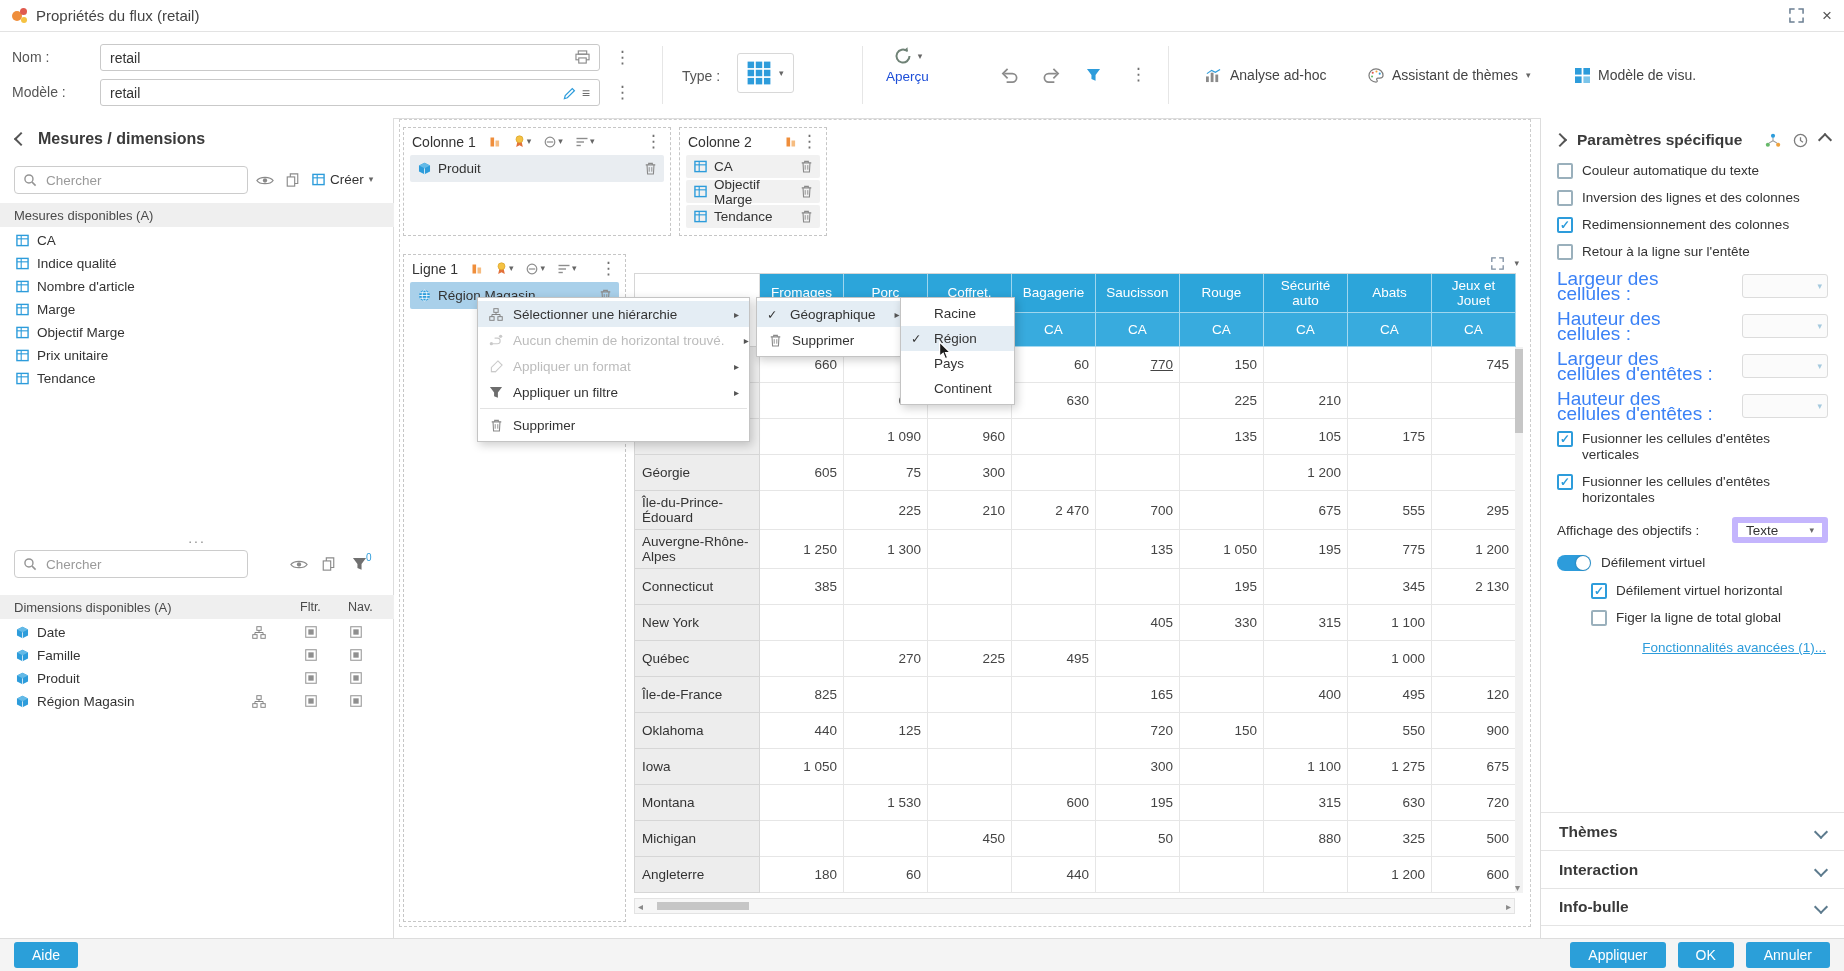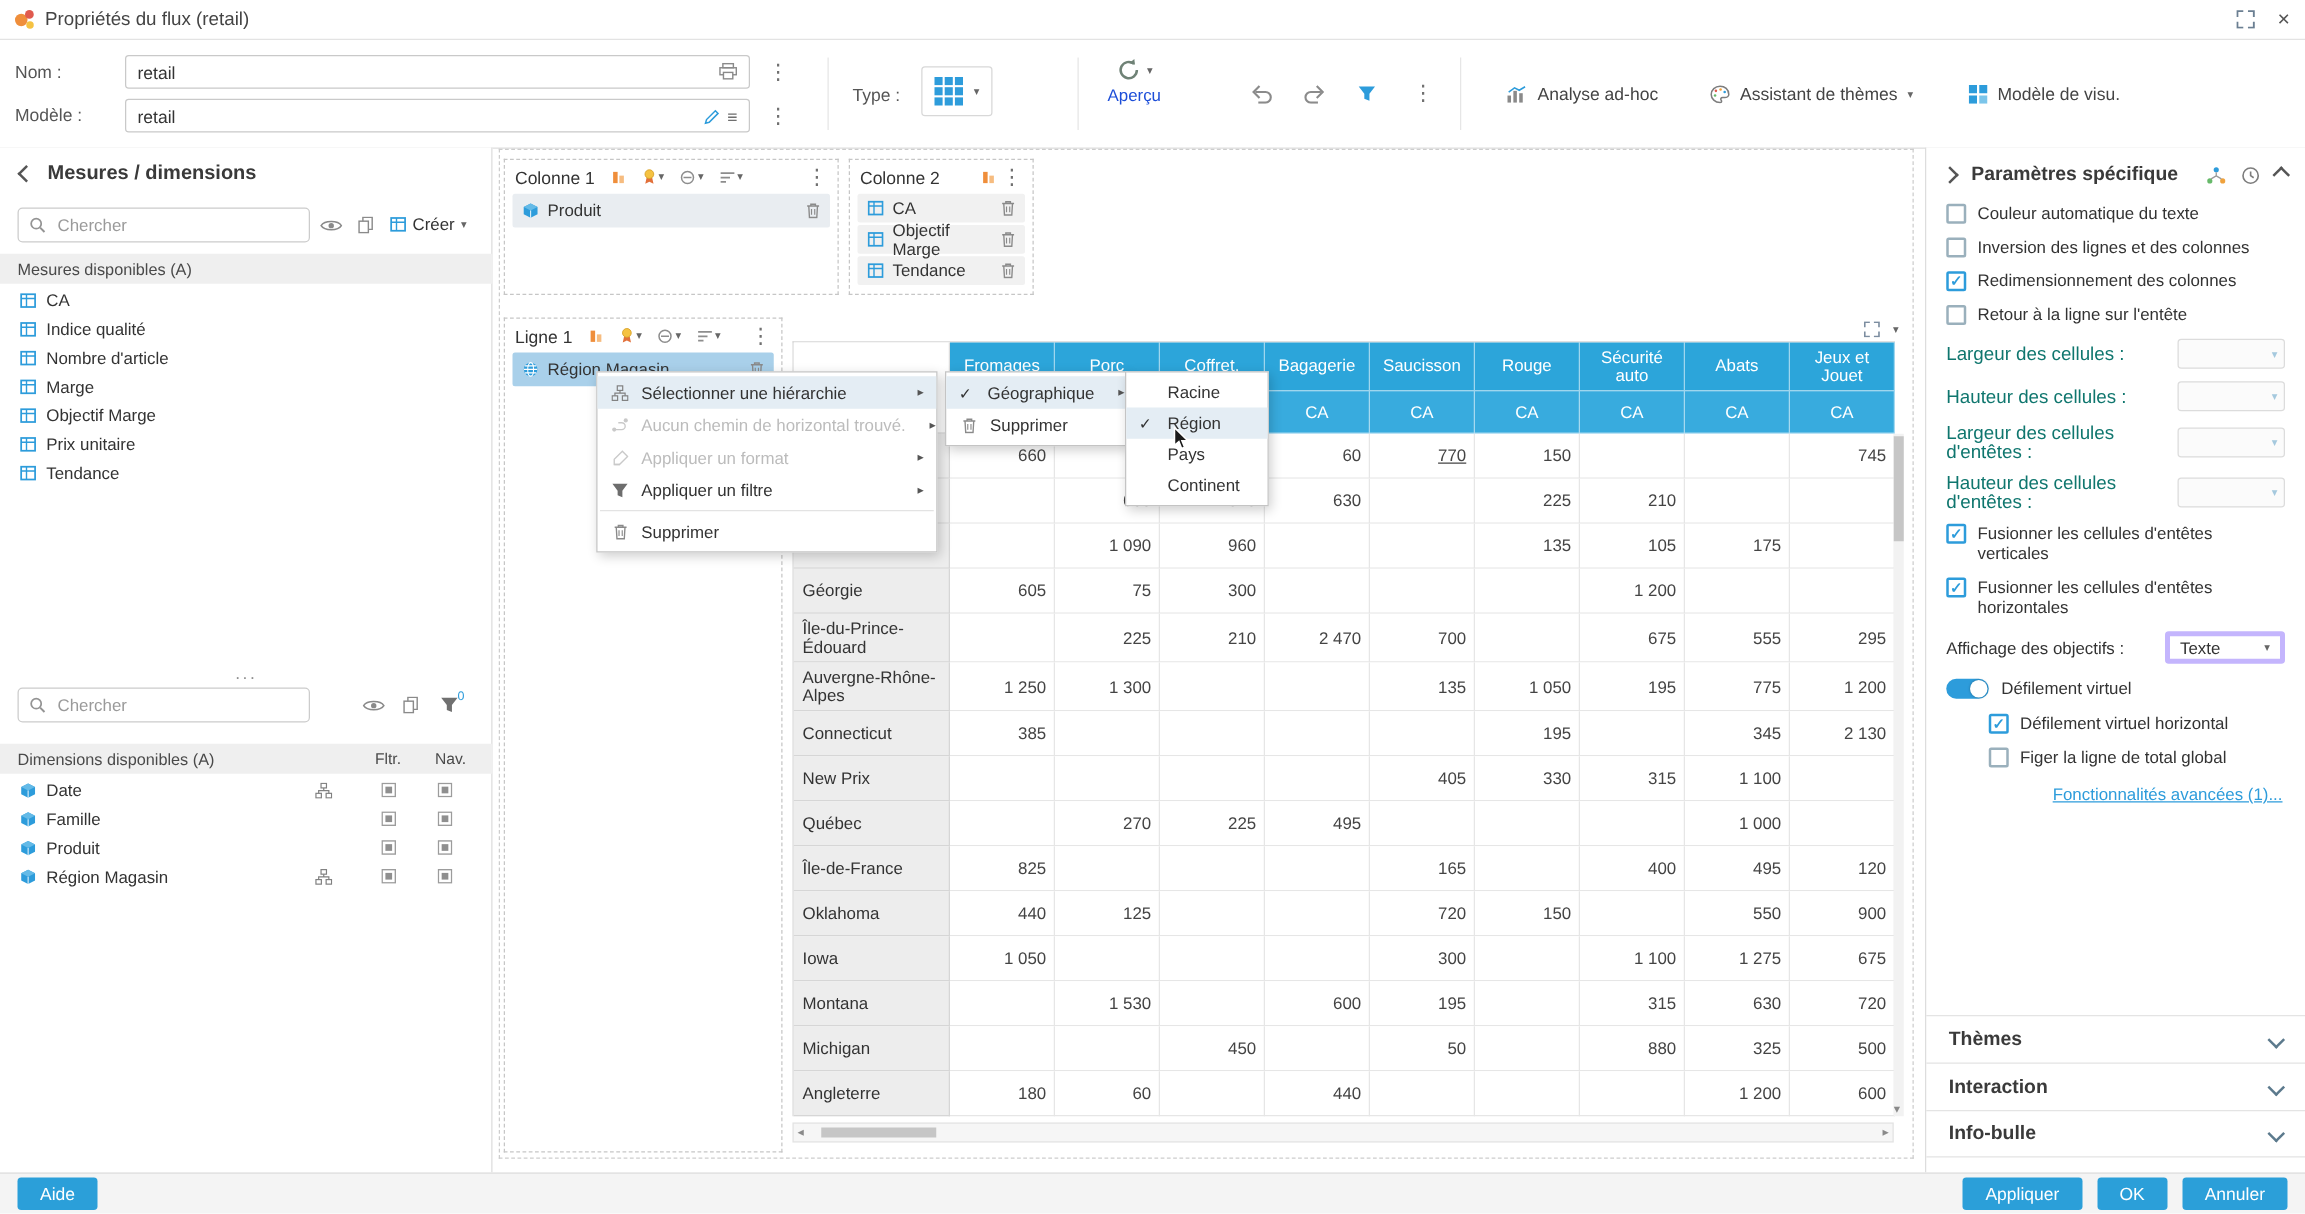--- a/index.html
+++ b/index.html
@@ -101,26 +101,26 @@
   .rp-head{display:flex;align-items:center;gap:12px;padding:13px 14px 10px 14px}
   .rp-title{font-size:15.5px;font-weight:bold;color:#3a3a3a;flex:1}
   .rp-items{padding:4px 16px 0 16px}
   .cbrow{display:flex;align-items:flex-start;gap:9px;margin-bottom:11px}
   .cbrow.ind{padding-left:34px}
   .cb{width:16px;height:16px;border:2px solid #9ab0bc;border-radius:2px;display:inline-flex;align-items:center;
     justify-content:center;font-size:12px;line-height:1;color:transparent;flex:none;background:#fff;box-sizing:border-box}
   .cb.on{border-color:#2d9cdb;color:#2d9cdb;font-weight:bold}
   .cblbl{font-size:13.5px;color:#333;line-height:16px;max-width:232px}
   .fieldrow{display:flex;align-items:center;margin-bottom:10px}
-  .fieldrow .flbl{font-size:15px;color:#0f766e;width:168px;line-height:15px}
+  .fieldrow .flbl{font-size:19px;color:#3b82f6;width:168px;line-height:15px}
   .mini{margin-left:auto;width:86px;height:24px;border:1px solid #dcdcdc;border-radius:3px;background:#fbfbfb;
     display:flex;align-items:center;justify-content:flex-end;padding-right:5px;box-sizing:border-box}
   .mini .caret{color:#a5c9de}
   .selrow{display:flex;align-items:center;margin:4px 0 12px 0}
-  .selbox{margin-left:auto;width:96px;height:26px;border:4px solid #c4b5fd;border-radius:3px;display:flex;align-items:center;
+  .selbox{margin-left:auto;width:96px;height:26px;border:6px solid #c4b5fd;border-radius:3px;display:flex;align-items:center;
     justify-content:space-between;padding:0 8px;box-sizing:border-box;font-size:13.5px;color:#333;background:#fff}
   .tglrow{display:flex;align-items:center;gap:10px;margin:6px 0 12px 0}
   .tgl{width:34px;height:16px;border-radius:9px;background:#2d9cdb;position:relative;flex:none}
   .tgl::after{content:"";position:absolute;right:1px;top:1px;width:14px;height:14px;background:#fff;border-radius:50%;
     box-shadow:0 0 2px rgba(0,0,0,.35)}
   .linkrow{text-align:right;margin:14px 2px 0 0}
   .alink{color:#2d9cdb;font-size:13.5px;text-decoration:underline}
   .sects{position:absolute;left:0;top:694px;width:100%}
   .sect{height:38px;border-top:1px solid #e4e4e4;display:flex;align-items:center;padding:0 18px;
     font-weight:bold;font-size:15.5px;color:#3a3a3a;box-sizing:border-box}
@@ -819,21 +819,21 @@
         <div class="vcell" style="height: 36px;"></div>
         <div class="vcell" style="height: 36px;"></div>
         <div class="vcell" style="height: 36px;"></div>
         <div class="vcell" style="height: 36px;"></div>
         <div class="vcell" style="height: 36px;">195</div>
         <div class="vcell" style="height: 36px;"></div>
         <div class="vcell" style="height: 36px;">345</div>
         <div class="vcell" style="height: 36px;">2 130</div>
       </div>
       <div class="prow" style="height: 36px;">
-        <div class="ncell" style="height: 36px;">New Prix</div>
+        <div class="ncell" style="height: 36px;">New York</div>
         <div class="vcell" style="height: 36px;"></div>
         <div class="vcell" style="height: 36px;"></div>
         <div class="vcell" style="height: 36px;"></div>
         <div class="vcell" style="height: 36px;"></div>
         <div class="vcell" style="height: 36px;">405</div>
         <div class="vcell" style="height: 36px;">330</div>
         <div class="vcell" style="height: 36px;">315</div>
         <div class="vcell" style="height: 36px;">1 100</div>
         <div class="vcell" style="height: 36px;"></div>
       </div>

